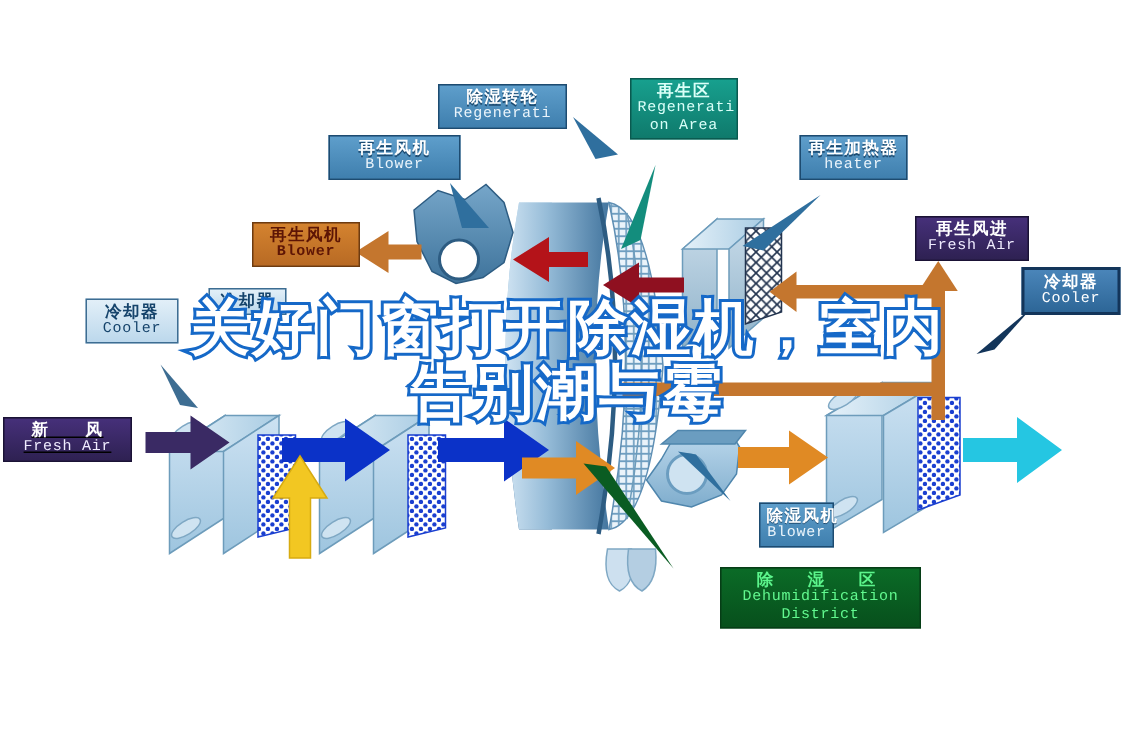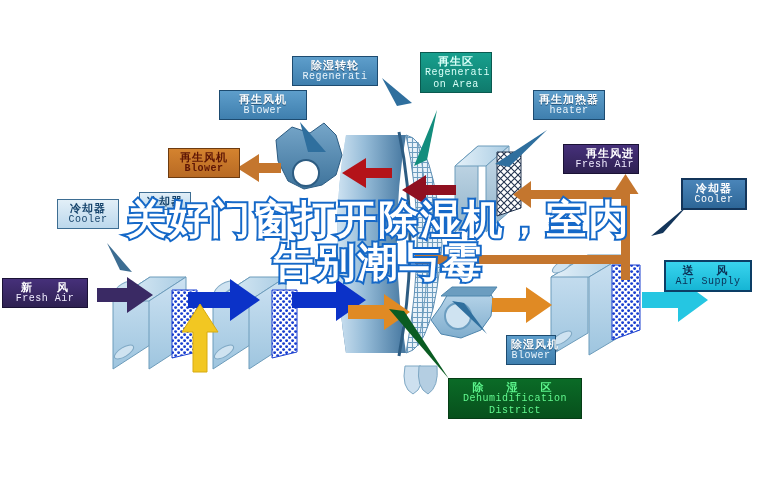--- a/index.html
+++ b/index.html
@@ -40,21 +40,21 @@
             background-image:linear-gradient(#46307a,#2e2152);}
   .c-purple .cn{color:#ffffff;}
   .c-purple .en{color:#f0ecff;}
 
   .c-teal{background:#138d7d;border:1px solid #0a5a50;
           background-image:linear-gradient(#17a08e,#0f7a6c);}
   .c-teal .cn{color:#d9fff8;}
   .c-teal .en{color:#d9fff8;}
 
   .c-green{background:#0a5c22;border:1px solid #063d16;
-           background-image:linear-gradient(#0b6b27,#07501c);}
+           background-image:linear-gradient(#0b6b27,#07501c);margin-left:32px;}
   .c-green .cn{color:#5cf58c;letter-spacing:6px;}
   .c-green .en{color:#62f98f;}
 
   .c-cyan{background:#25c6e2;border:2px solid #0c3e66;
           background-image:linear-gradient(#39d4ee,#16b5d4);}
   .c-cyan .cn{color:#0b2f55;letter-spacing:6px;}
   .c-cyan .en{color:#0b2f55;}
 
   .c-yellow{background:#f2c722;border:2px solid #24631f;
             background-image:linear-gradient(#f7d23a,#e9bb10);}
@@ -264,54 +264,50 @@
   <div class="chip c-steel" style="left:533px;top:90px;width:72px;">
     <span class="cn">再生加热器</span>
     <span class="en">heater</span>
   </div>
 
   <div class="chip c-orange" style="left:168px;top:148px;width:72px;">
     <span class="cn">再生风机</span>
     <span class="en">Blower</span>
   </div>
 
-  <div class="chip c-purple" style="left:563px;top:144px;width:76px;text-align:right;">
+  <div class="chip c-purple" style="left:610px;top:144px;width:76px;">
     <span class="cn">再生风进</span>
     <span class="en">Fresh Air</span>
   </div>
 
   <div class="chip c-darkblue" style="left:681px;top:178px;width:66px;">
     <span class="cn">冷却器</span>
     <span class="en">Cooler</span>
   </div>
 
   <div class="chip c-lightblue" style="left:57px;top:199px;width:62px;">
     <span class="cn">冷却器</span>
     <span class="en">Cooler</span>
   </div>
 
   <div class="chip c-lightblue" style="left:139px;top:192px;width:52px;padding:2px 3px;">
     <span class="cn">冷却器</span>
   </div>
 
-  <div class="chip c-purple" style="left:2px;top:278px;width:86px;">
+  <div class="chip c-purple" style="left:2px;top:278px;width:86px;text-decoration:underline;">
     <span class="cn">新　　风</span>
     <span class="en">Fresh Air</span>
   </div>
 
 
   <div class="chip c-steel" style="left:506px;top:335px;width:50px;">
     <span class="cn">除湿风机</span>
     <span class="en">Blower</span>
   </div>
 
   <div class="chip c-green" style="left:448px;top:378px;width:134px;">
     <span class="cn">除　湿　区</span>
     <span class="en">Dehumidification</span>
     <span class="en">District</span>
   </div>
 
-  <div class="chip c-cyan" style="left:664px;top:260px;width:88px;">
-    <span class="cn">送　风</span>
-    <span class="en">Air Supply</span>
-  </div>
 
 </div>
 
 </body></html>

